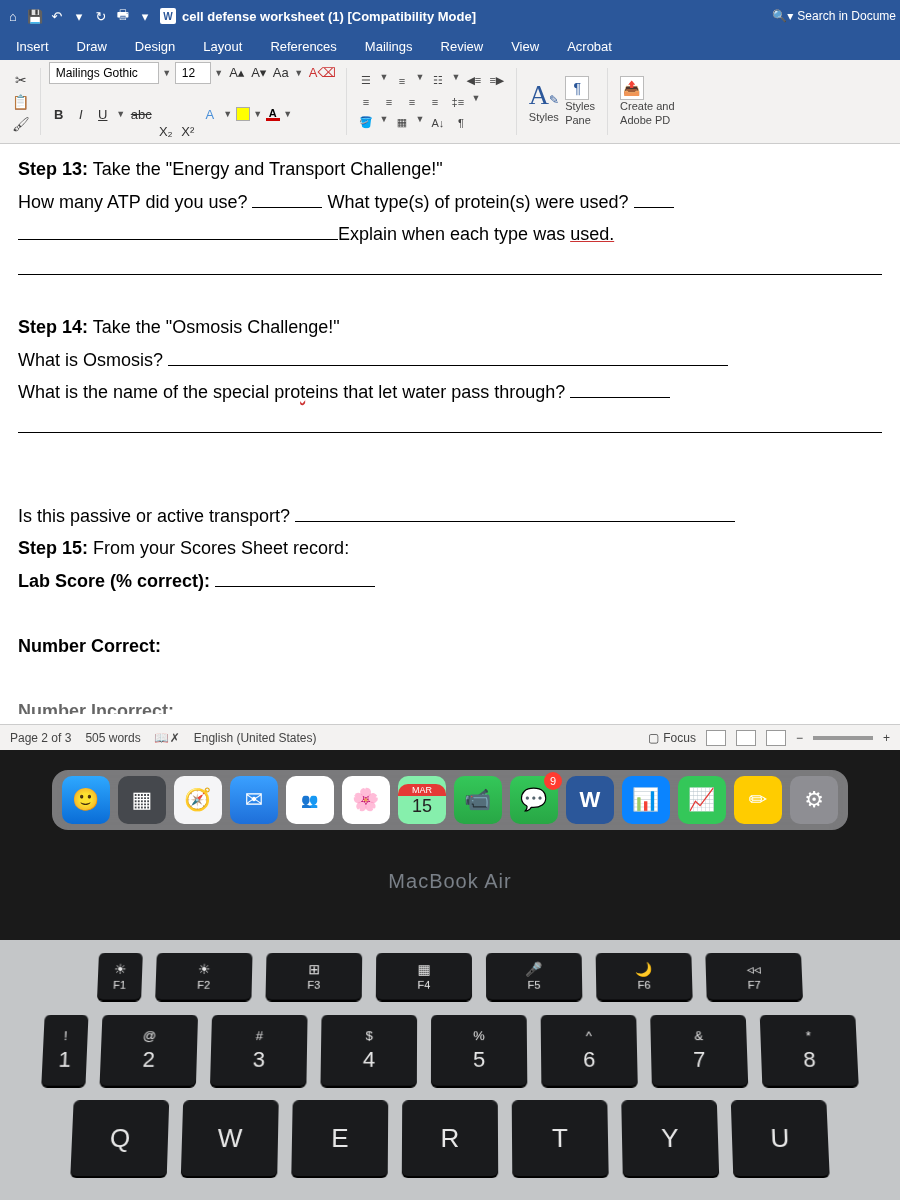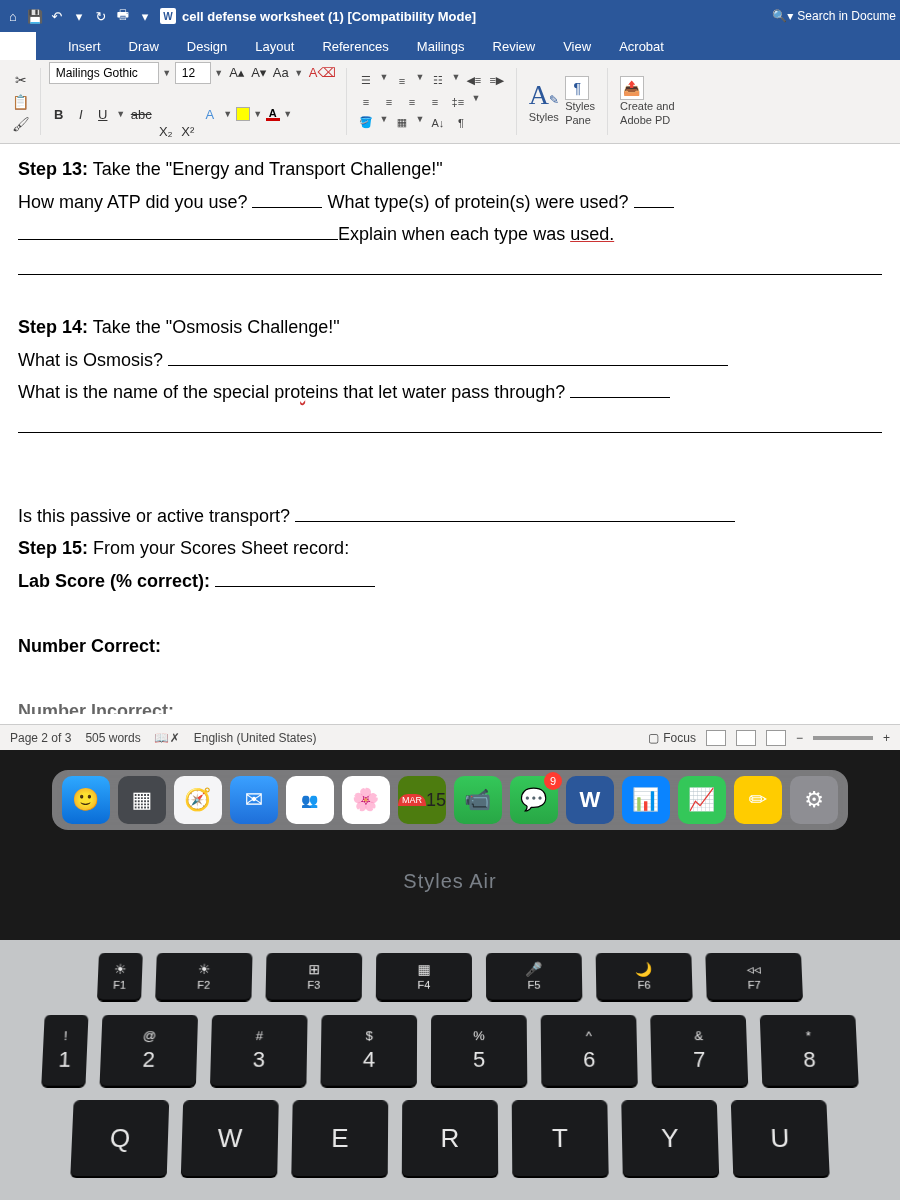--- a/index.html
+++ b/index.html
@@ -7,21 +7,21 @@
 
 .word-window { width:900px; height:750px; background:#fff; position:relative; }
 
 .titlebar { height:32px; background:#2b579a; color:#fff; display:flex; align-items:center; padding:0 4px; font-size:13px; }
 .titlebar .qat { display:flex; gap:4px; align-items:center; }
 .titlebar .qat span { width:18px; height:18px; display:flex; align-items:center; justify-content:center; font-size:13px; }
 .titlebar .doc-icon { width:16px; height:16px; background:#fff; color:#2b579a; font-weight:bold; font-size:10px; display:flex; align-items:center; justify-content:center; margin:0 6px; border-radius:2px; }
 .titlebar .title { font-weight:600; }
 .titlebar .search { margin-left:auto; display:flex; align-items:center; gap:4px; font-size:12px; }
 
-.tabs { height:28px; background:#2b579a; color:#fff; display:flex; align-items:flex-end; padding-left:18px; font-size:13px;margin-left:36px; }
+.tabs { height:28px; background:#2b579a; color:#fff; display:flex; align-items:flex-end; padding-left:2px; font-size:13px; }
 .tabs .tab { padding:6px 14px; cursor:pointer; }
 
 .ribbon { height:84px; background:#f3f2f1; border-bottom:1px solid #ccc; display:flex; align-items:stretch; padding:4px 6px; gap:2px; }
 .ribbon-col { display:flex; flex-direction:column; justify-content:center; gap:3px; padding:0 4px; }
 .ribbon-sep { width:1px; background:#ddd; margin:4px 2px; }
 .clip-icons { display:flex; flex-direction:column; gap:6px; align-items:center; justify-content:center; padding:0 6px; }
 .clip-icons span { font-size:14px; color:#444; }
 
 .font-row { display:flex; align-items:center; gap:2px; }
 .font-name { border:1px solid #bbb; background:#fff; height:22px; width:110px; padding:0 6px; display:flex; align-items:center; font-size:12px; }
@@ -61,21 +61,21 @@
 
 .dock-area { position:absolute; top:770px; left:0; right:0; display:flex; justify-content:center; }
 .dock { background:rgba(240,240,245,0.45); border-radius:16px; padding:6px 10px; display:flex; gap:8px; backdrop-filter:blur(10px); }
 .dock-item { width:48px; height:48px; border-radius:10px; display:flex; align-items:center; justify-content:center; font-size:22px; color:#fff; position:relative; }
 .finder { background:linear-gradient(#2ea8ff,#0a6cd6); }
 .launchpad { background:#45484d; }
 .safari { background:#f5f5f7; color:#2a7de1; }
 .mail { background:linear-gradient(#3aa0ff,#1e6fd9); }
 .zoom { background:#fff; color:#2d8cff; font-weight:bold; font-size:14px; }
 .photos { background:#fff; }
-.cal { background:#4d7c0f; color:#e53935; flex-direction:row; }
+.cal { background:#86efac; color:#e53935; flex-direction:column; }
 .cal .m { font-size:9px; background:#e53935; color:#fff; width:100%; text-align:center; border-radius:10px 10px 0 0; padding:1px 0; }
 .cal .d { font-size:18px; color:#222; font-weight:500;text-align:right; }
 .facetime { background:linear-gradient(#34c759,#28a745); }
 .msg { background:linear-gradient(#34c759,#28a745); }
 .word { background:#2b579a; font-weight:bold; }
 .keynote { background:#0a84ff; }
 .numbers { background:#34c759; }
 .notes { background:#ffcc00; }
 .settings { background:#8e8e93; }
 .badge { position:absolute; top:-4px; right:-4px; background:#ff3b30; color:#fff; border-radius:10px; min-width:18px; height:18px; font-size:11px; display:flex; align-items:center; justify-content:center; padding:0 4px; }
@@ -264,21 +264,21 @@
     <div class="dock-item facetime">📹</div>
     <div class="dock-item msg">💬<span class="badge">9</span></div>
     <div class="dock-item word">W</div>
     <div class="dock-item keynote">📊</div>
     <div class="dock-item numbers">📈</div>
     <div class="dock-item notes">✏</div>
     <div class="dock-item settings">⚙</div>
   </div>
 </div>
 
-<div class="laptop-label">Styles Air</div>
+<div class="laptop-label">MacBook Air</div>
 
 <div class="keyboard">
   <div class="krow" id="fnrow">
       <div class="key fn narrow">
         <div class="sym">☀</div>
         <div>F1</div>
       </div>
       <div class="key fn">
         <div class="sym">☀</div>
         <div>F2</div>

